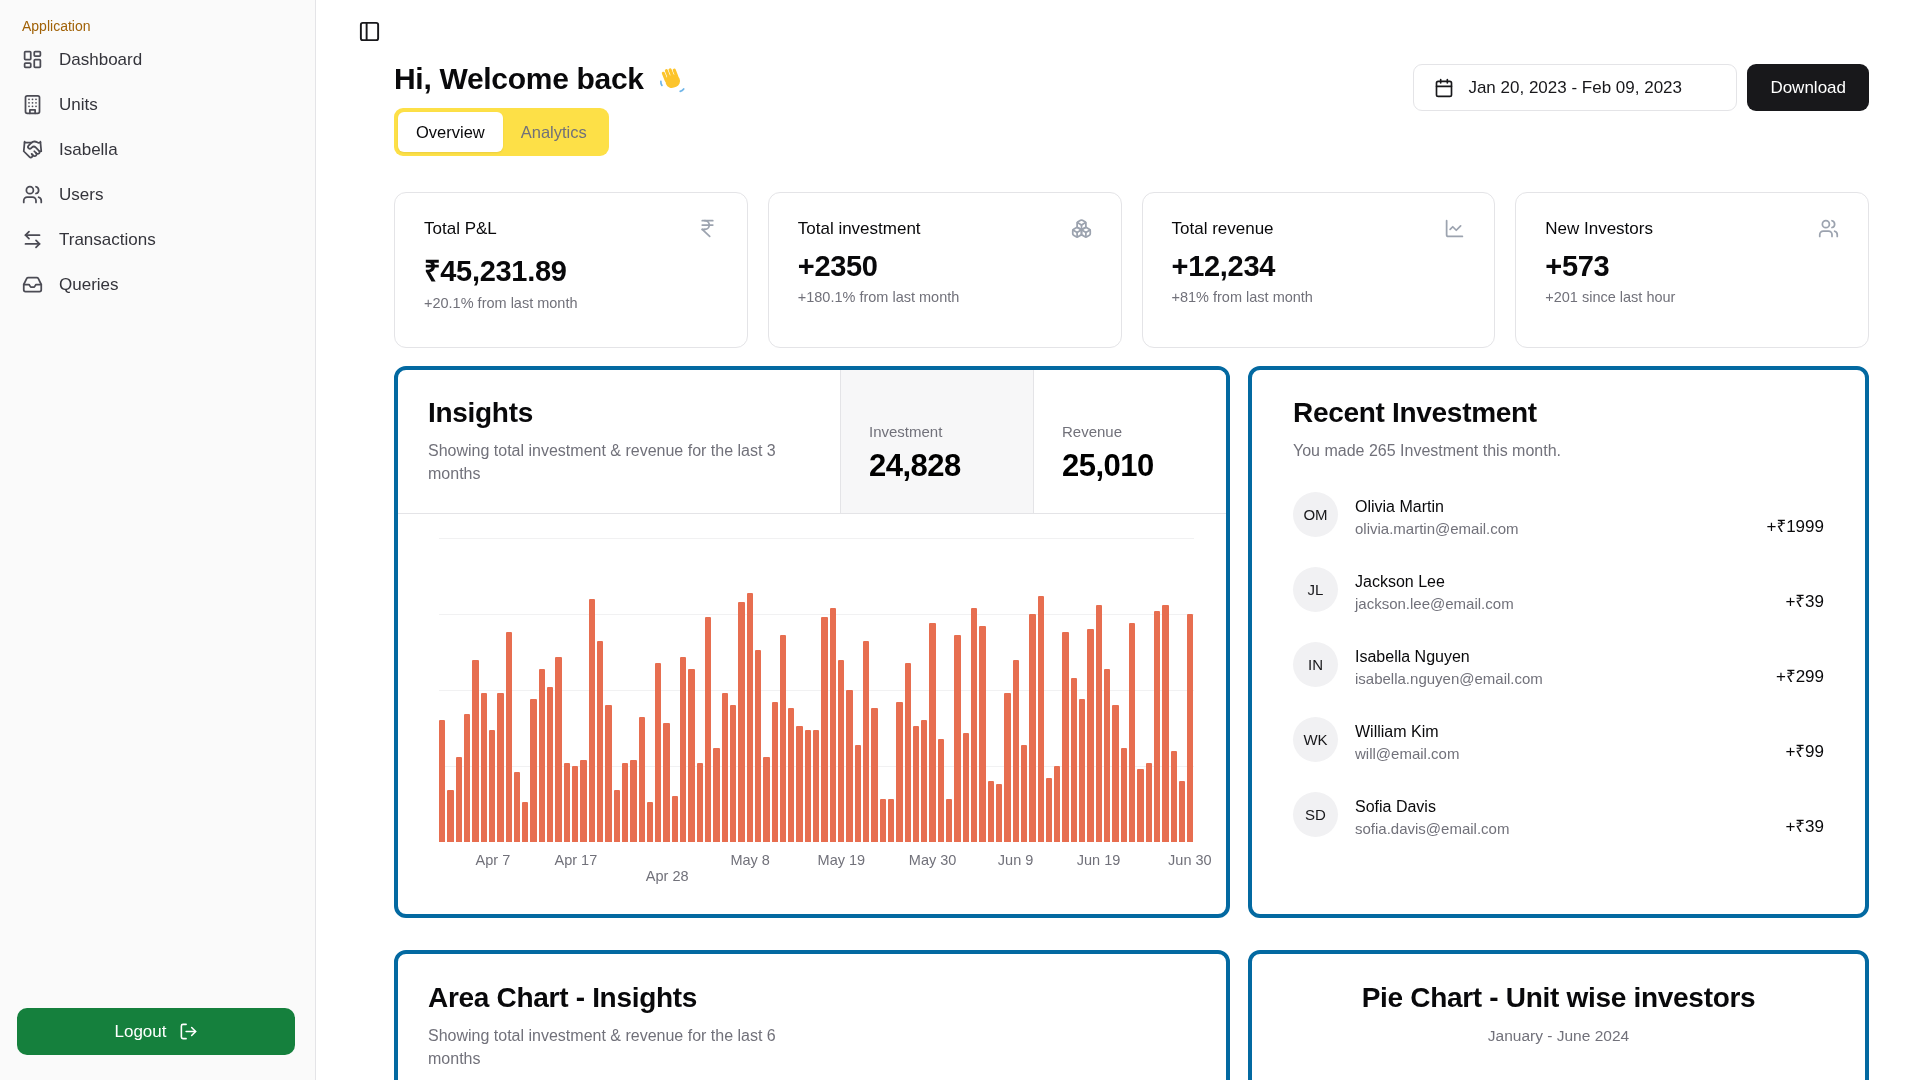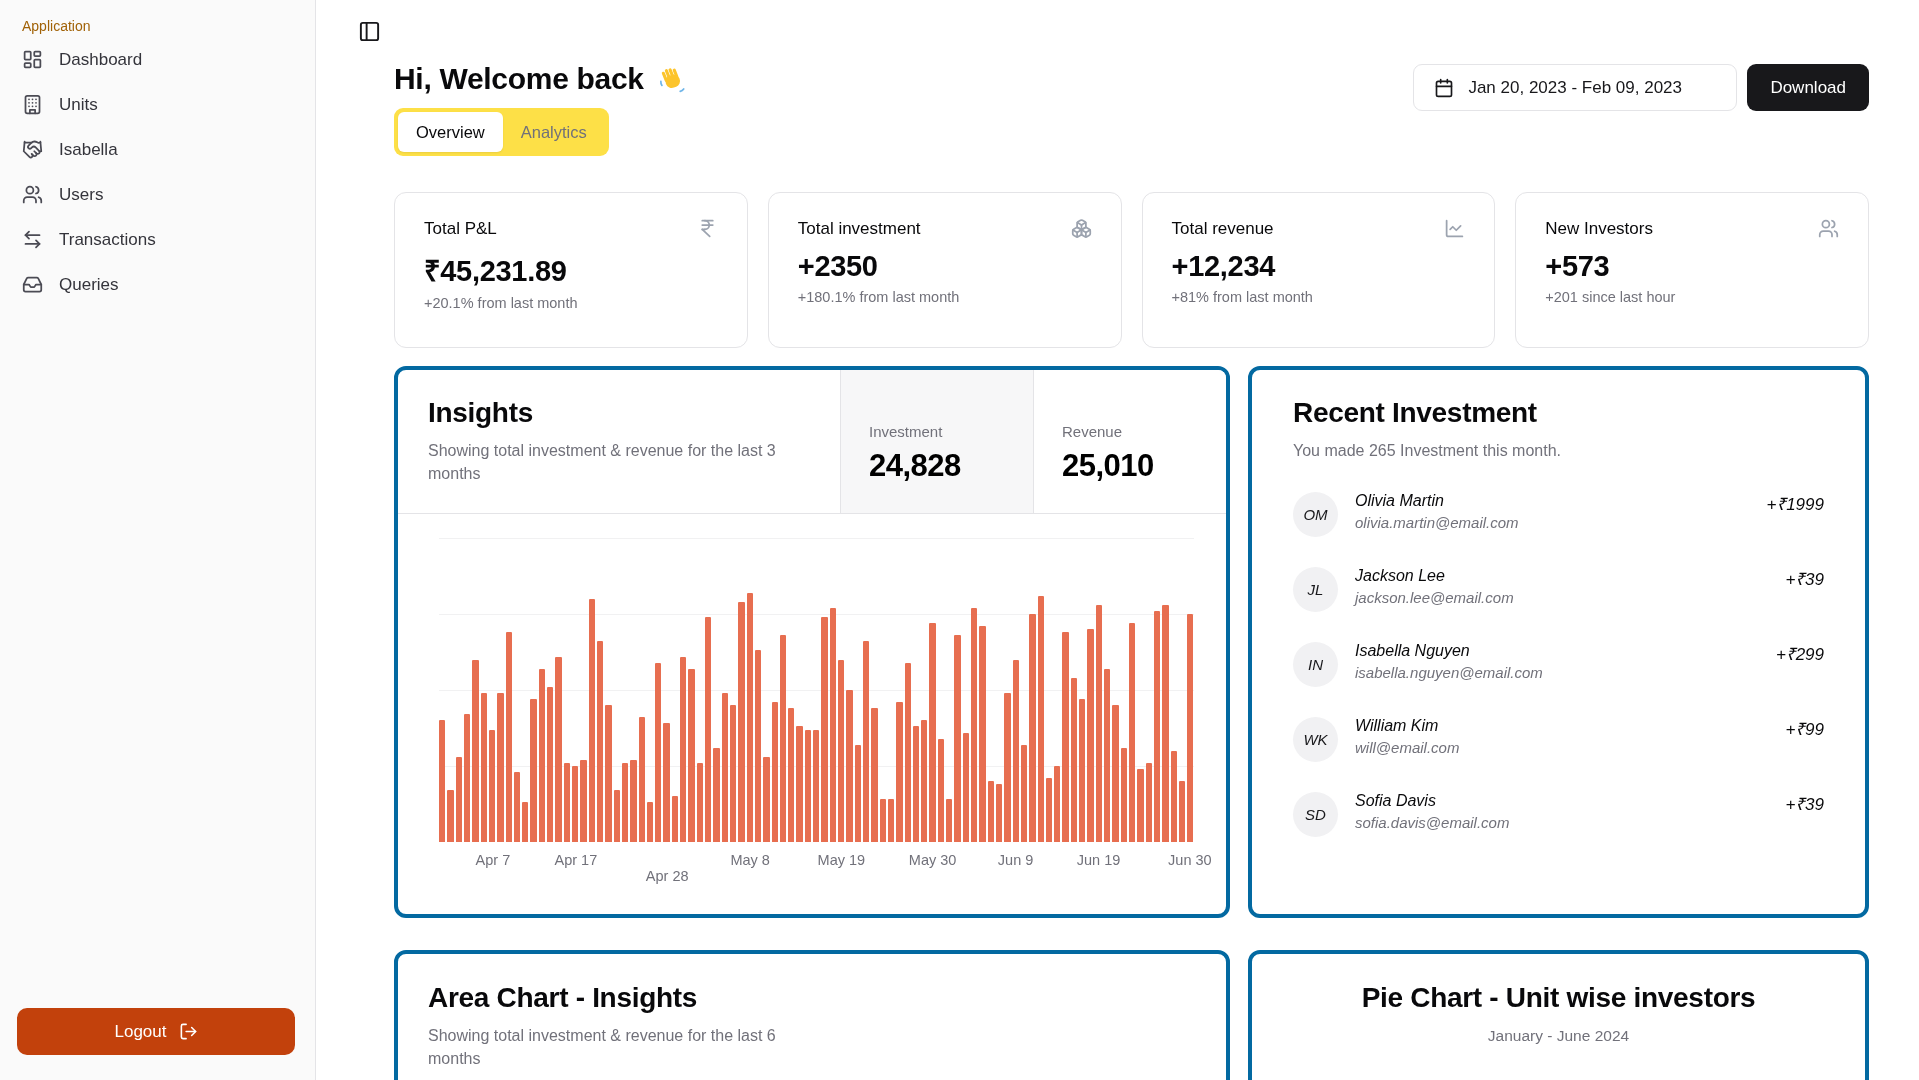--- a/index.html
+++ b/index.html
@@ -19,21 +19,21 @@
   }
   .side-label { margin:18px 0 10px 22px; font-size:14px; color:#a16207; }
   .nav { display:flex; flex-direction:column; gap:14px; padding:0 12px; }
   .nav-item {
     display:flex; align-items:center; gap:16px; padding:5px 10px;
     font-size:17px; color:#34343b; border-radius:8px; cursor:pointer;
   }
   .nav-item svg { width:21px; height:21px; color:#4b4b54; }
   .logout-btn {
     position:absolute; left:17px; bottom:25px; width:278px; height:47px;
-    background:#c2410c; color:#fff; border-radius:10px; border:none;
+    background:#15803d; color:#fff; border-radius:10px; border:none;
     display:flex; align-items:center; justify-content:center; gap:12px;
     font-size:17px; font-family:inherit; cursor:pointer;
   }
   .logout-btn svg { width:19px; height:19px; }
 
   
   .main { position:absolute; left:316px; top:0; right:0; bottom:0; background:#fff; }
   .panel-toggle { position:absolute; left:42px; top:20px; width:23px; height:23px; color:#18181b; cursor:pointer; background:none; border:none; padding:0; }
   .content { position:absolute; left:78px; top:0; width:1475px; height:1080px; }
 
@@ -100,21 +100,21 @@
   .chart-area { position:relative; margin:24px 32px 0 41px; height:304px; }
   .gridline { position:absolute; left:0; right:0; height:1px; background:#f1f1f2; }
   .bars { position:absolute; inset:0; display:flex; align-items:flex-end; gap:2px; }
   .bar { flex:1; border-radius:1px 1px 0 0; }
   .ticks { position:relative; margin:10px 32px 0 41px; height:20px; }
   .tick { position:absolute; transform:translateX(-50%); font-size:14.5px; color:#71717a; white-space:nowrap; }
 
   
   .recent-card { height:552px; padding:27px 41px; }
   .recent-list { margin-top:30px; }
-  .recent-row { display:flex; align-items:flex-start; gap:17px; margin-bottom:30px;font-style:italic; }
+  .recent-row { display:flex; align-items:flex-end; gap:17px; margin-bottom:30px; }
   .avatar {
     width:45px; height:45px; border-radius:50%; background:#f1f1f3; color:#18181b;
     display:flex; align-items:center; justify-content:center; font-size:15px;
   }
   .person-name { font-size:16px; color:#09090b; }
   .person-email { margin-top:4px; font-size:15px; color:#71717a; }
   .amount { margin-left:auto; font-size:17px; font-weight:500; }
 
   
   .bottom-row {

